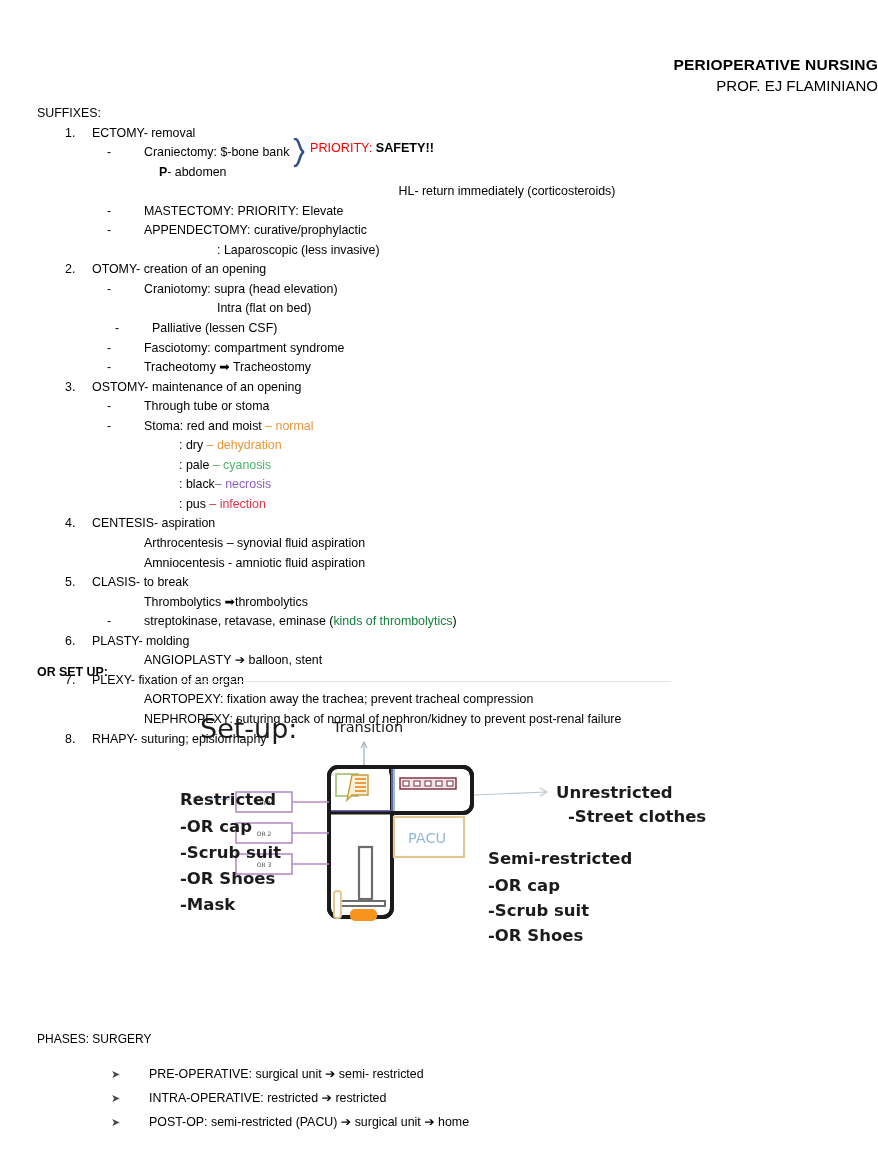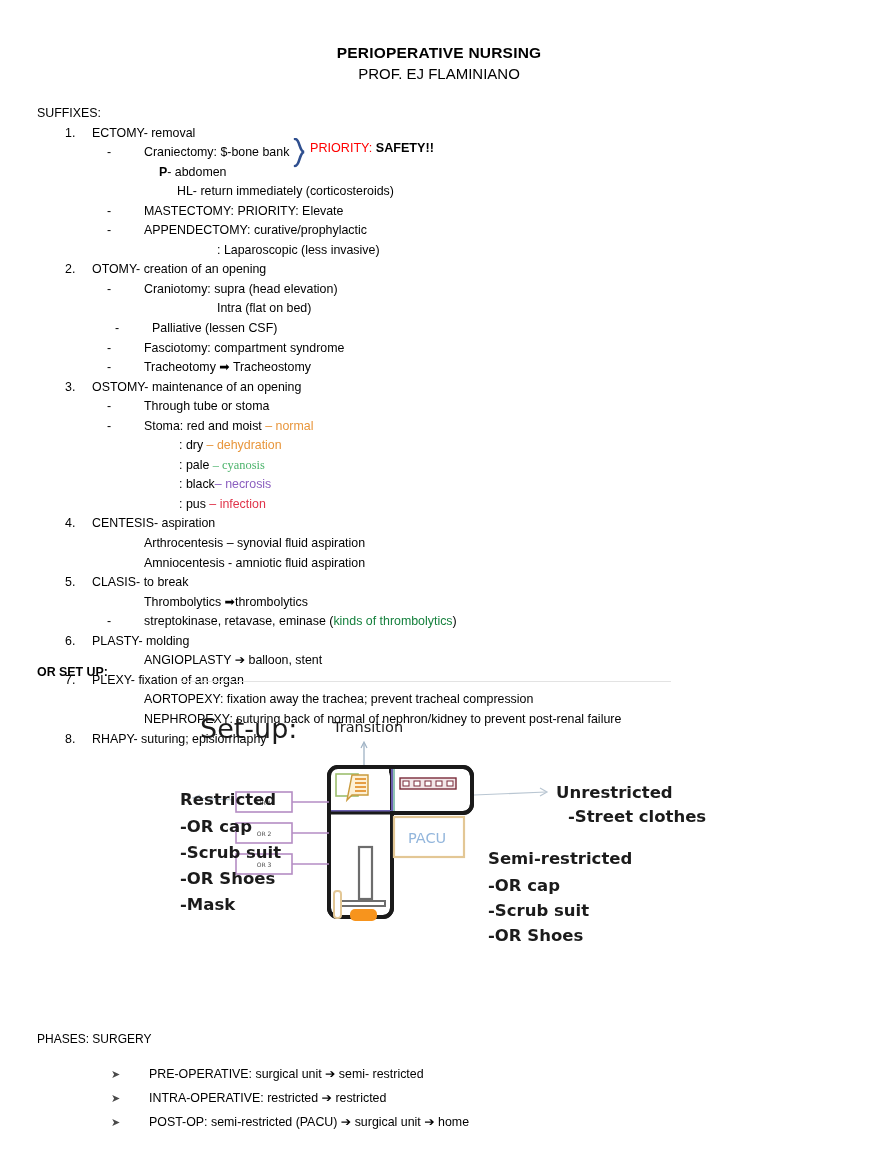--- a/index.html
+++ b/index.html
@@ -15,24 +15,24 @@
     position: relative;
     width: 878px;
     height: 1153px;
     background: #ffffff;
     overflow: hidden;
   }
 
   
   .title-block {
     position: absolute;
-    top: 42px;
+    top: 54px;
     left: 0;
     width: 878px;
-    text-align: center;
+    text-align: right;
   }
   .doc-title {
     font-size: 15.5px;
     font-weight: bold;
     letter-spacing: 0.2px;
     line-height: 21px;
   }
   .doc-subtitle {
     font-size: 15px;
     font-weight: normal;
@@ -48,21 +48,21 @@
     font-size: 12.4px;
     line-height: 19.55px;
   }
   .ln { white-space: pre; }
   .i0  { padding-left: 0px; }
   .dash { display: inline-block; width: 37px; }
 
   .red     { color: #ff0000; }
   .bold    { font-weight: bold; }
   .orange  { color: #e8963c; }
-  .green   { color: #4bb36b; font-family: Liberation Serif, serif; }
+  .green   { color: #4bb36b; }
   .purple  { color: #8b5fbf; }
   .crimson { color: #e0344a; }
   .emgreen { color: #15803d; }
 
   
   .brace-wrap {
     position: absolute;
     left: 293px;
     top: 138px;
     width: 14px;
@@ -137,21 +137,21 @@
     <div class="doc-title">PERIOPERATIVE NURSING</div>
     <div class="doc-subtitle">PROF. EJ FLAMINIANO</div>
   </div>
 
   <div class="outline">
     <div class="ln i0">SUFFIXES:</div>
     <div id="outline-body">
         <div class="ln" style="padding-left: 28px;"><span style="display: inline-block; width: 27px;">1.</span><span>ECTOMY- removal</span></div>
         <div class="ln" style="padding-left: 70px;"><span class="dash">-</span><span>Craniectomy: $-bone bank</span></div>
         <div class="ln" style="padding-left: 122px;"><span><b>P</b>- abdomen</span></div>
-        <div class="ln" style="padding-left: 140px;"><span>HL- return immediately (corticosteroids)</span></div>
+        <div class="ln" style="padding-left: 140px; text-align: center;"><span>HL- return immediately (corticosteroids)</span></div>
         <div class="ln" style="padding-left: 70px;"><span class="dash">-</span><span>MASTECTOMY: PRIORITY: Elevate</span></div>
         <div class="ln" style="padding-left: 70px;"><span class="dash">-</span><span>APPENDECTOMY: curative/prophylactic</span></div>
         <div class="ln" style="padding-left: 180px;"><span>: Laparoscopic (less invasive)</span></div>
         <div class="ln" style="padding-left: 28px;"><span style="display: inline-block; width: 27px;">2.</span><span>OTOMY- creation of an opening</span></div>
         <div class="ln" style="padding-left: 70px;"><span class="dash">-</span><span>Craniotomy: supra (head elevation)</span></div>
         <div class="ln" style="padding-left: 180px;"><span>Intra (flat on bed)</span></div>
         <div class="ln" style="padding-left: 78px;"><span class="dash">-</span><span>Palliative (lessen CSF)</span></div>
         <div class="ln" style="padding-left: 70px;"><span class="dash">-</span><span>Fasciotomy: compartment syndrome</span></div>
         <div class="ln" style="padding-left: 70px;"><span class="dash">-</span><span>Tracheotomy ➡ Tracheostomy</span></div>
         <div class="ln" style="padding-left: 28px;"><span style="display: inline-block; width: 27px;">3.</span><span>OSTOMY- maintenance of an opening</span></div>

